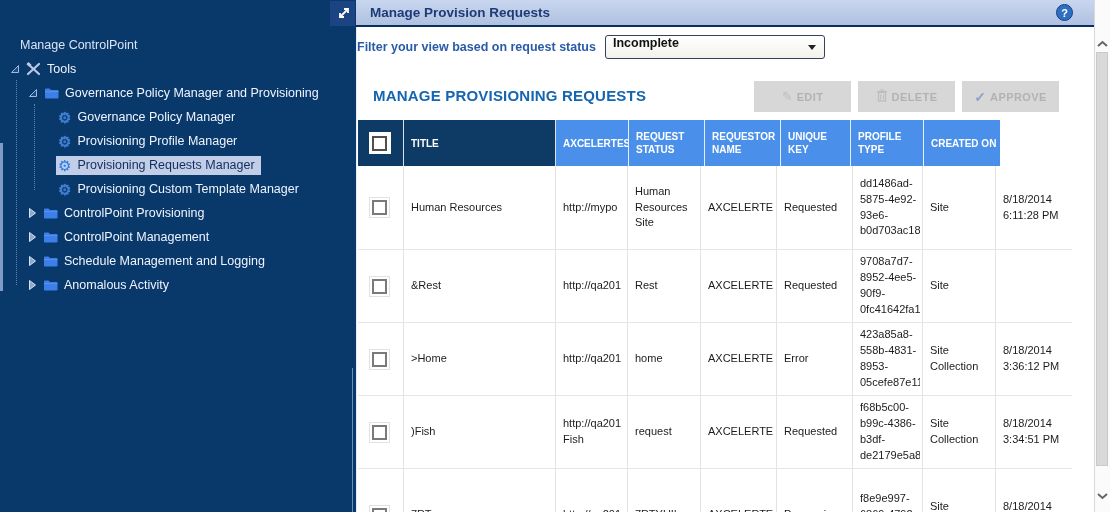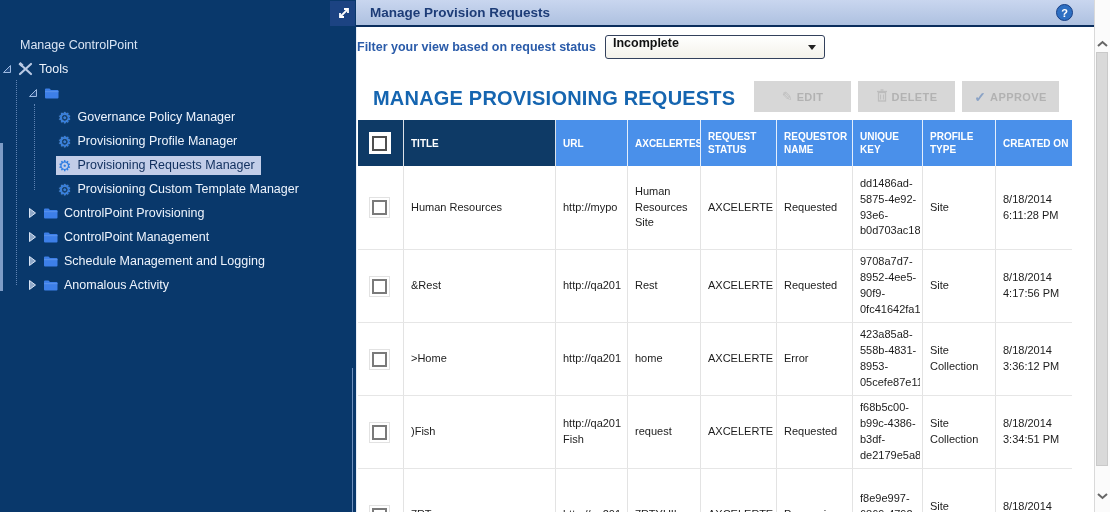--- a/index.html
+++ b/index.html
@@ -10,21 +10,21 @@
   .sidebar{position:absolute;left:0;top:0;width:356px;height:512px;background:#09386b;}
   .side-strip{position:absolute;left:0;top:143px;width:3px;height:148px;background:#7e9cc6;}
   .edge-line{position:absolute;left:352px;top:368px;width:1px;height:144px;background:#6f90bd;}
   .dot-v{position:absolute;width:0;border-left:1px dotted #5f84b4;}
   .dv1{left:16px;top:80px;height:205px;}
   .dv2{left:34px;top:104px;height:86px;}
   .tree{position:absolute;top:33px;left:0;right:4px;}
   .trow{height:24px;display:flex;align-items:center;font-size:12.5px;color:#eef4fd;white-space:nowrap;}
   .trow .gap{margin-right:6px;flex:none;display:flex;align-items:center;}
   .t-root{padding-left:20px;color:#d9e4f4;}
-  .t-tools{padding-left:2px;}
+  .t-tools{padding-left:10px;}
   .t-group{padding-left:28px;}
   .t-leaf{padding-left:56px;}
   .t-fold{padding-left:28px;}
   .hl{display:flex;align-items:center;padding:2px 6px 2px 2px;}
   .sel .hl{background:#c2cde8;color:#102f5e;}
   .hl .gap{margin-right:6px;}
   .gear{font-size:15px;line-height:1;color:#2f7ce0;text-shadow:0 0 1px #9cc1f0;}
 
   
   .titlebar{position:absolute;left:356px;top:0;width:738px;height:25px;
@@ -40,21 +40,21 @@
   
   .content{position:absolute;left:356px;top:27px;width:738px;height:485px;background:#fff;
            border-left:1px solid #e7edf6;box-sizing:border-box;}
   .filter-row{position:absolute;left:0;top:8px;height:24px;display:flex;align-items:center;font-weight:bold;}
   .filter-label{font-size:12.5px;color:#2a5ba9;margin-right:9px;}
   .dropdown{position:relative;width:220px;height:24px;border:1px solid #33415c;border-radius:3px;
             background:linear-gradient(#fff,#f4f2ea);box-sizing:border-box;display:flex;align-items:flex-start;}
   .dropdown .val{font-size:12.5px;color:#111;margin-left:7px;}
   .dd-arrow{position:absolute;right:8px;top:9px;width:0;height:0;
             border-left:4px solid transparent;border-right:4px solid transparent;border-top:5px solid #222;}
-  .section-title{position:absolute;left:16px;top:60px;font-size:20px;font-weight:700;color:#1565b0;letter-spacing:.2px;}
+  .section-title{position:absolute;left:16px;top:60px;font-size:15px;font-weight:700;color:#1565b0;letter-spacing:.2px;}
   .btns{position:absolute;left:397px;top:54px;display:flex;gap:7px;}
   .btn{width:97px;height:31px;background:#d7d7d7;display:flex;align-items:center;justify-content:center;gap:4px;}
   .btn .lbl{color:#b2b2b2;font-size:11px;font-weight:700;letter-spacing:.4px;}
   .pencil{font-size:13px;color:#bdbdbd;line-height:1;}
   .check{font-size:14px;font-weight:700;color:#8ba3c6;line-height:1;}
 
   
   .table{position:absolute;left:1px;top:93px;width:714px;}
   .thead{display:flex;height:46px;}
   .th{box-sizing:border-box;color:#fff;font-size:10px;font-weight:700;display:flex;align-items:center;
@@ -121,20 +121,21 @@
           <svg width="10" height="10">
               <polygon points="8.5,1.5 8.5,8.5 1.5,8.5" fill="#1f4a82" stroke="#9db9e0" stroke-width="1"></polygon>
             </svg>
         </span>
         <span class="gap">
           <svg width="15" height="12" viewBox="0 0 15 12">
               <path d="M1 2.5 Q1 1.5 2 1.5 H5.5 L7 3 H13.5 Q14.5 3 14.5 4 V10.5 Q14.5 11.5 13.5 11.5 H2 Q1 11.5 1 10.5 Z" fill="#3d7fe8"></path>
               <rect x="1" y="4.2" width="13.5" height="1" fill="#5b93ec"></rect>
             </svg>
         </span>
+        <span>Governance Policy Manager and Provisioning</span>
       </div>
 
       <div class="trow t-leaf">
         <span class="hl">
             <span class="gap gear">⚙</span>
             <span>Governance Policy Manager</span>
           </span>
       </div>
       <div class="trow t-leaf">
         <span class="hl">
@@ -264,21 +265,20 @@
     </div>
 
     <div class="table">
       <div class="thead">
         <div class="th dark c0">
           <span class="cbx cbx-h">
               <span class="cbx-in"></span>
             </span>
         </div>
         <div class="th dark c1">TITLE</div>
-        <div class="th blue c2">URL</div>
         <div class="th blue c3">AXCELERTES</div>
         <div class="th blue c5">REQUEST STATUS</div>
         <div class="th blue c4">REQUESTOR NAME</div>
         <div class="th blue c6">UNIQUE KEY</div>
         <div class="th blue c7">PROFILE TYPE</div>
         <div class="th blue c8">CREATED ON</div>
       </div>
 
       <div class="tr r0">
         <div class="td c0">
@@ -331,23 +331,20 @@
             <span class="wrap">AXCELERTES</span>
           </div>
         <div class="td c5">
             <span class="wrap">Requested</span>
           </div>
         <div class="td c6">
             <span class="wrap">9708a7d7-8952-4ee5-90f9-0fc41642fa1e</span>
           </div>
         <div class="td c7">
             <span class="wrap">Site</span>
-          </div>
-        <div class="td c8">
-            <span class="wrap">8/18/2014 4:17:56 PM</span>
           </div>
       </div>
 
       <div class="tr r2">
         <div class="td c0">
             <span class="cbx">
               <span class="cbx-in"></span>
             </span>
           </div>
         <div class="td c1">

